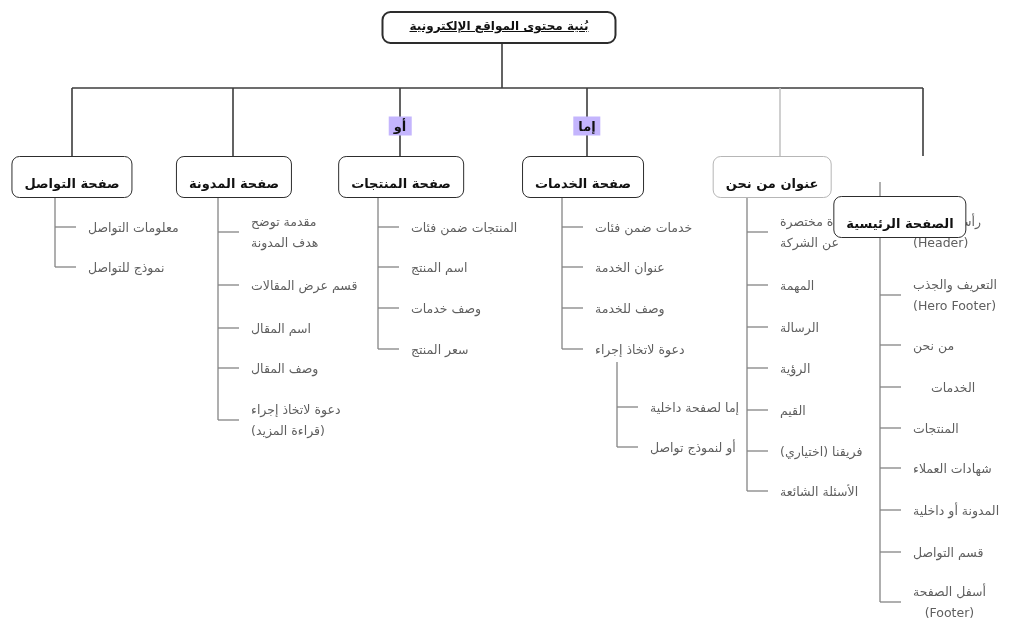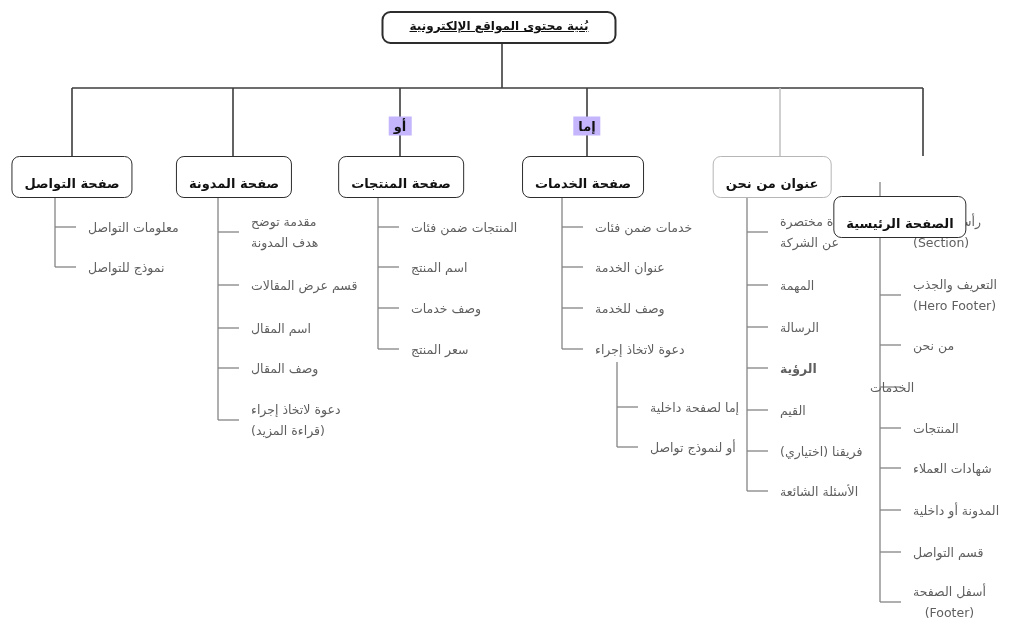--- a/index.html
+++ b/index.html
@@ -143,45 +143,45 @@
       <div class="leaf" style="left: 780px; top: 211px;">
         <div class="">نبذة مختصرة</div>
         <div class="">عن الشركة</div>
       </div>
       <div class="leaf" style="left: 780px; top: 274.5px;">
         <div class="">المهمة</div>
       </div>
       <div class="leaf" style="left: 780px; top: 316.5px;">
         <div class="">الرسالة</div>
       </div>
-      <div class="leaf" style="left: 780px; top: 357.5px; font-weight: bold;">
+      <div class="leaf" style="left: 780px; top: 357.5px;">
         <div class="">الرؤية</div>
       </div>
       <div class="leaf" style="left: 780px; top: 399.5px;">
         <div class="">القيم</div>
       </div>
       <div class="leaf" style="left: 780px; top: 440.5px;">
         <div class="">فريقنا (اختياري)</div>
       </div>
       <div class="leaf" style="left: 780px; top: 480.5px;">
         <div class="">الأسئلة الشائعة</div>
       </div>
       <div class="node" style="left: 900px; top: 156px; margin-top: 40px;">الصفحة الرئيسية</div>
       <div class="leaf" style="left: 913px; top: 211px;">
         <div class="">رأس الصفحة</div>
-        <div class="">(Section)</div>
+        <div class="">(Header)</div>
       </div>
       <div class="leaf" style="left: 913px; top: 274px;">
         <div class="">التعريف والجذب</div>
         <div class="">(Hero Footer)</div>
       </div>
       <div class="leaf" style="left: 913px; top: 334.5px;">
         <div class="">من نحن</div>
       </div>
-      <div class="leaf" style="left: 870px; top: 376.5px;">
+      <div class="leaf" style="left: 931px; top: 376.5px;">
         <div class="">الخدمات</div>
       </div>
       <div class="leaf" style="left: 913px; top: 417.5px;">
         <div class="">المنتجات</div>
       </div>
       <div class="leaf" style="left: 913px; top: 457.5px;">
         <div class="">شهادات العملاء</div>
       </div>
       <div class="leaf" style="left: 913px; top: 499.5px;">
         <div class="">المدونة أو داخلية</div>

